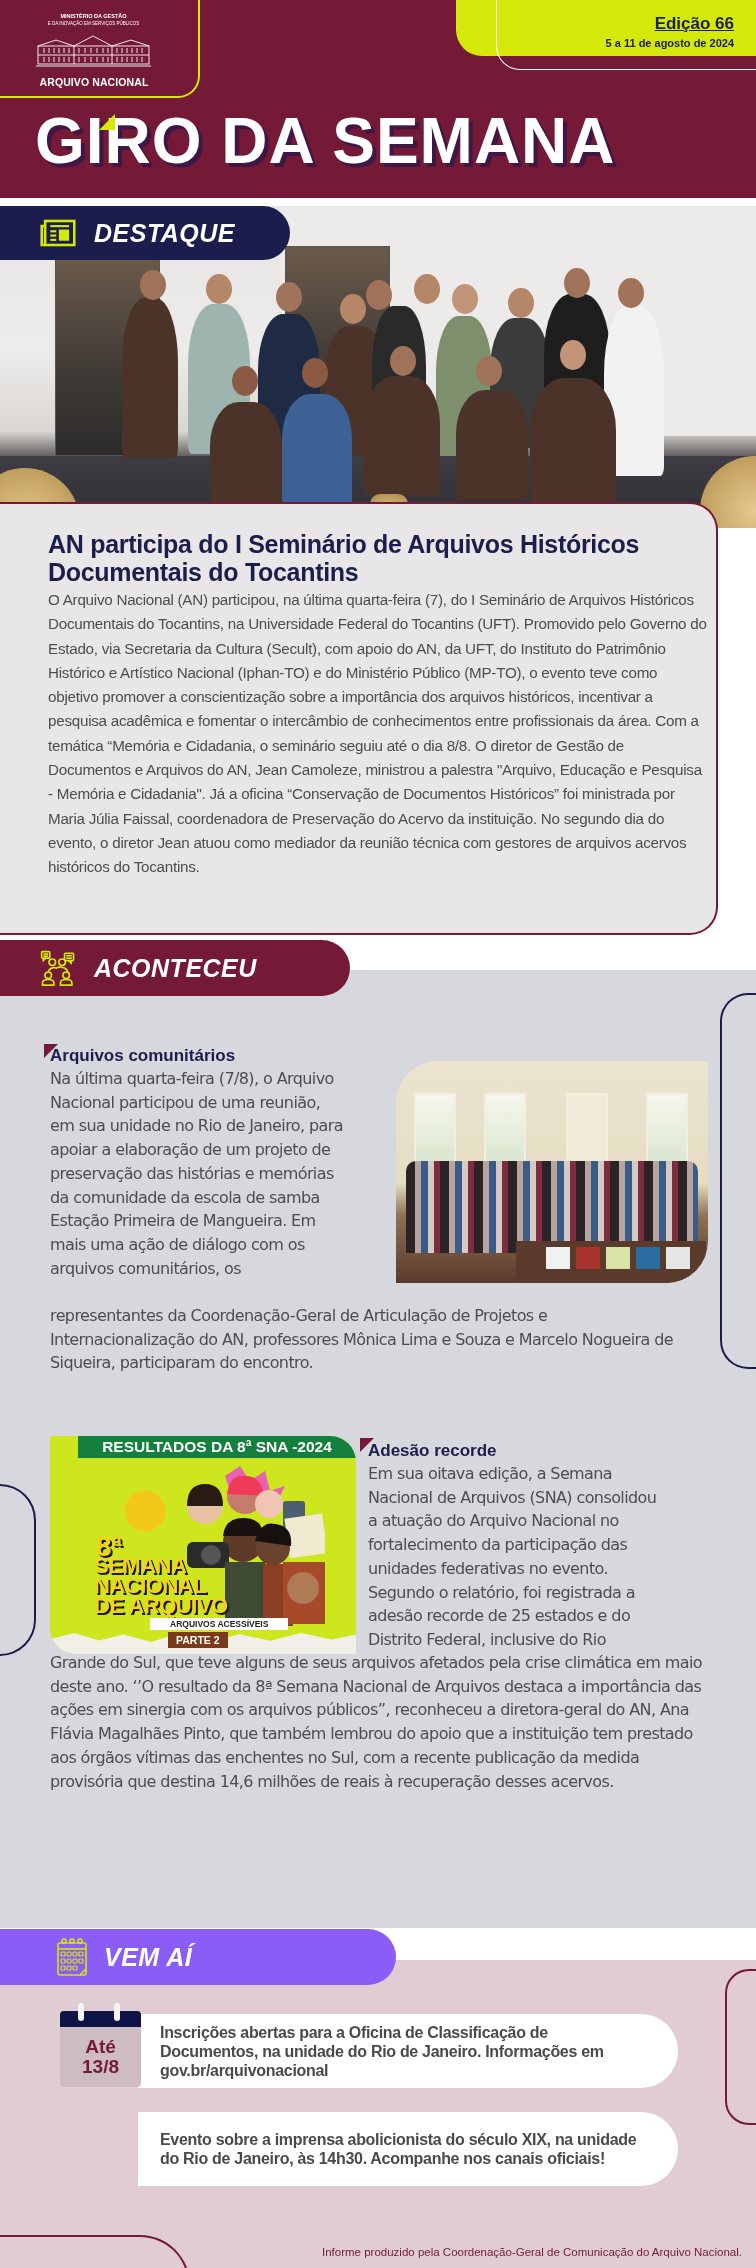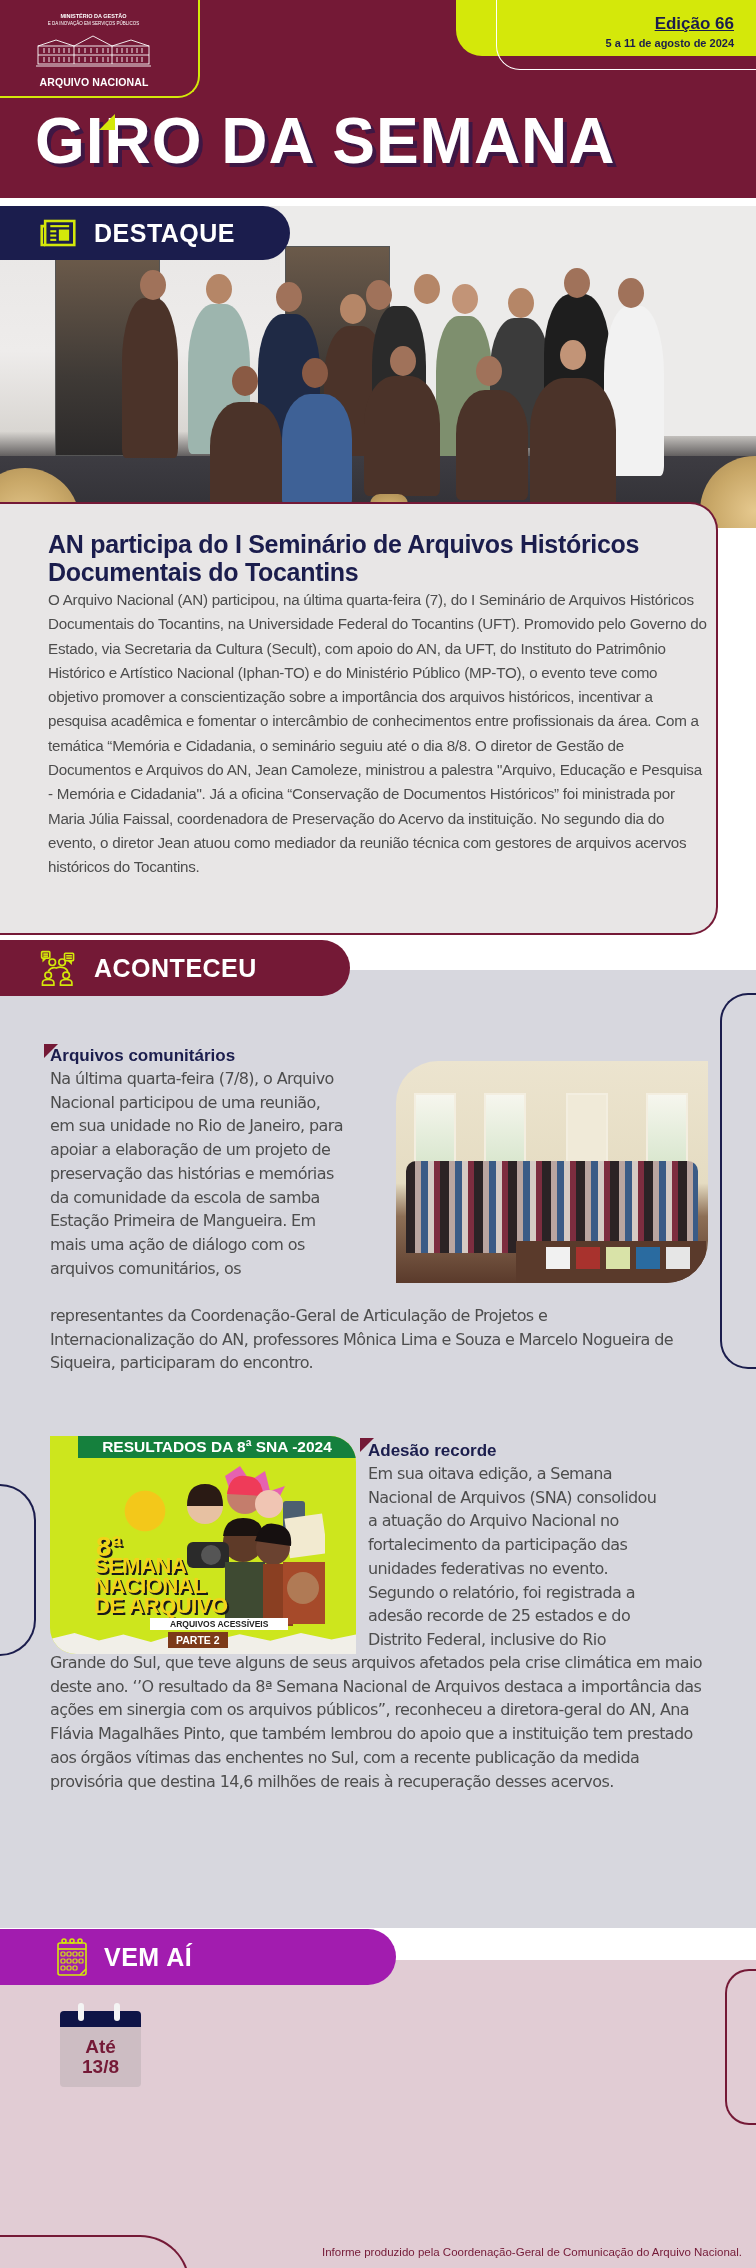--- a/index.html
+++ b/index.html
@@ -16,21 +16,21 @@
 
   .edition-box { position: absolute; right: 0; top: 0; width: 300px; height: 56px; background: #d4e80a; border-bottom-left-radius: 26px; }
   .edition-outline { position: absolute; right: 0; top: 0; width: 260px; height: 70px; border-left: 1.5px solid #fff; border-bottom: 1.5px solid #fff; border-bottom-left-radius: 24px; }
   .edition-num { position: absolute; right: 22px; top: 14px; color: #1b1d4d; font-size: 17px; font-weight: bold; text-decoration: underline; }
   .edition-date { position: absolute; right: 22px; top: 37px; color: #1b1d4d; font-size: 11px; font-weight: bold; }
 
   .main-title { position: absolute; left: 35px; top: 104px; color: #fff; font-size: 64px; font-weight: bold; letter-spacing: 1px; text-shadow: 4px 4px 0 #3e1744; white-space: nowrap; }
   .title-accent { position: absolute; left: 102px; top: 114px; width: 0; height: 0; border-left: 10px solid transparent; border-right: 6px solid transparent; border-bottom: 16px solid #d4e80a; transform: skewX(-20deg); }
 
   
-  .sec-pill { position: absolute; left: 0; height: 54px; display: flex; align-items: center; border-top-right-radius: 28px; border-bottom-right-radius: 28px; z-index: 3; }
+  .sec-pill { position: absolute; left: 0; height: 54px; display: flex; align-items: center; border-top-right-radius: 28px; border-bottom-right-radius: 28px; z-index: 3; font-style: italic; }
   .sec-pill .icon { width: 36px; height: 36px; margin-left: 40px; margin-right: 18px; display: flex; align-items: center; justify-content: center; }
   .sec-pill .label { color: #fff; font-size: 25px; font-weight: bold; letter-spacing: 0.5px; }
 
   
   .destaque-wrap { position: absolute; left: 0; top: 206px; width: 756px; height: 735px; background: #fff; }
   .photo1 { position: absolute; left: 0; top: 0; width: 756px; height: 322px; overflow: hidden;
     background: linear-gradient(180deg, #e7e5e4 0%, #eeeceb 45%, #d9d6d2 70%, #5d5a5a 78%, #4a4848 88%, #c9b58f 100%); }
   .photo1 .wall { position: absolute; left: 280px; top: 0; width: 476px; height: 230px; background: #ecebea; }
   .photo1 .banner { position: absolute; top: 50px; width: 105px; height: 200px; background: linear-gradient(180deg,#6b5a4a,#3f3a36 60%,#2c2a2a); border: 1px solid #555; }
   .photo1 .person { position: absolute; border-radius: 40% 40% 6% 6%; }
@@ -274,21 +274,21 @@
 a atuação do Arquivo Nacional no
 fortalecimento da participação das
 unidades federativas no evento.
 Segundo o relatório, foi registrada a
 adesão recorde de 25 estados e do
 Distrito Federal, inclusive do Rio</p>
 <p class="article-body" style="left:50px;top:1651px;width:660px;">Grande do Sul, que teve alguns de seus arquivos afetados pela crise climática em maio deste ano. ‘’O resultado da 8ª Semana Nacional de Arquivos destaca a importância das ações em sinergia com os arquivos públicos”, reconheceu a diretora-geral do AN, Ana Flávia Magalhães Pinto, que também lembrou do apoio que a instituição tem prestado aos órgãos vítimas das enchentes no Sul, com a recente publicação da medida provisória que destina 14,6 milhões de reais à recuperação desses acervos.</p>
 
 <div class="vemai-bg"></div>
 <div class="deco-right-wine"></div>
-<div class="sec-pill" style="top:1929px;width:396px;height:56px;background:#a21caf;">
+<div class="sec-pill" style="top:1929px;width:396px;height:56px;background:#8b5cf6;">
   <span class="icon" style="margin-left:54px;margin-right:14px;">
     <svg width="32" height="40" viewBox="0 0 32 40" fill="none" stroke="#d4e80a" stroke-width="1.6">
       <rect x="2" y="6" width="28" height="32" rx="2"></rect>
       <line x1="2" y1="12" x2="30" y2="12"></line>
       <circle cx="8" cy="4" r="2"></circle>
         <circle cx="16" cy="4" r="2"></circle>
         <circle cx="24" cy="4" r="2"></circle>
       <g stroke-width="1.2">
         <rect x="5" y="15" width="4" height="4" rx="1"></rect>
           <rect x="11" y="15" width="4" height="4" rx="1"></rect>
@@ -302,30 +302,36 @@
           <rect x="11" y="29" width="4" height="4" rx="1"></rect>
           <rect x="17" y="29" width="4" height="4" rx="1"></rect>
       </g>
       <path d="M24 38 L30 32"></path>
     </svg>
   </span>
   <span class="label">VEM AÍ</span>
 </div>
 
 <div class="event" style="top:2003px;">
+  <div class="pill">
+    <span class="txt">Inscrições abertas para a Oficina de Classificação de Documentos, na unidade do Rio de Janeiro. Informações em gov.br/arquivonacional</span>
+  </div>
   <div class="cal">
     <div class="cal-top"></div>
     <div class="ring" style="left:20px;"></div>
     <div class="ring" style="left:56px;"></div>
     <div class="cal-body">
       <span class="date">Até</span>
       <span class="date">13/8</span>
     </div>
   </div>
 </div>
 
 <div class="event" style="top:2101px;">
+  <div class="pill">
+    <span class="txt">Evento sobre a imprensa abolicionista do século XIX, na unidade do Rio de Janeiro, às 14h30. Acompanhe nos canais oficiais!</span>
+  </div>
 </div>
 
 <div class="deco-bottom-wine"></div>
 <div class="footer-note">Informe produzido pela Coordenação-Geral de Comunicação do Arquivo Nacional.</div>
 
 <div style="height:2268px;"></div>
 
 </body></html>

